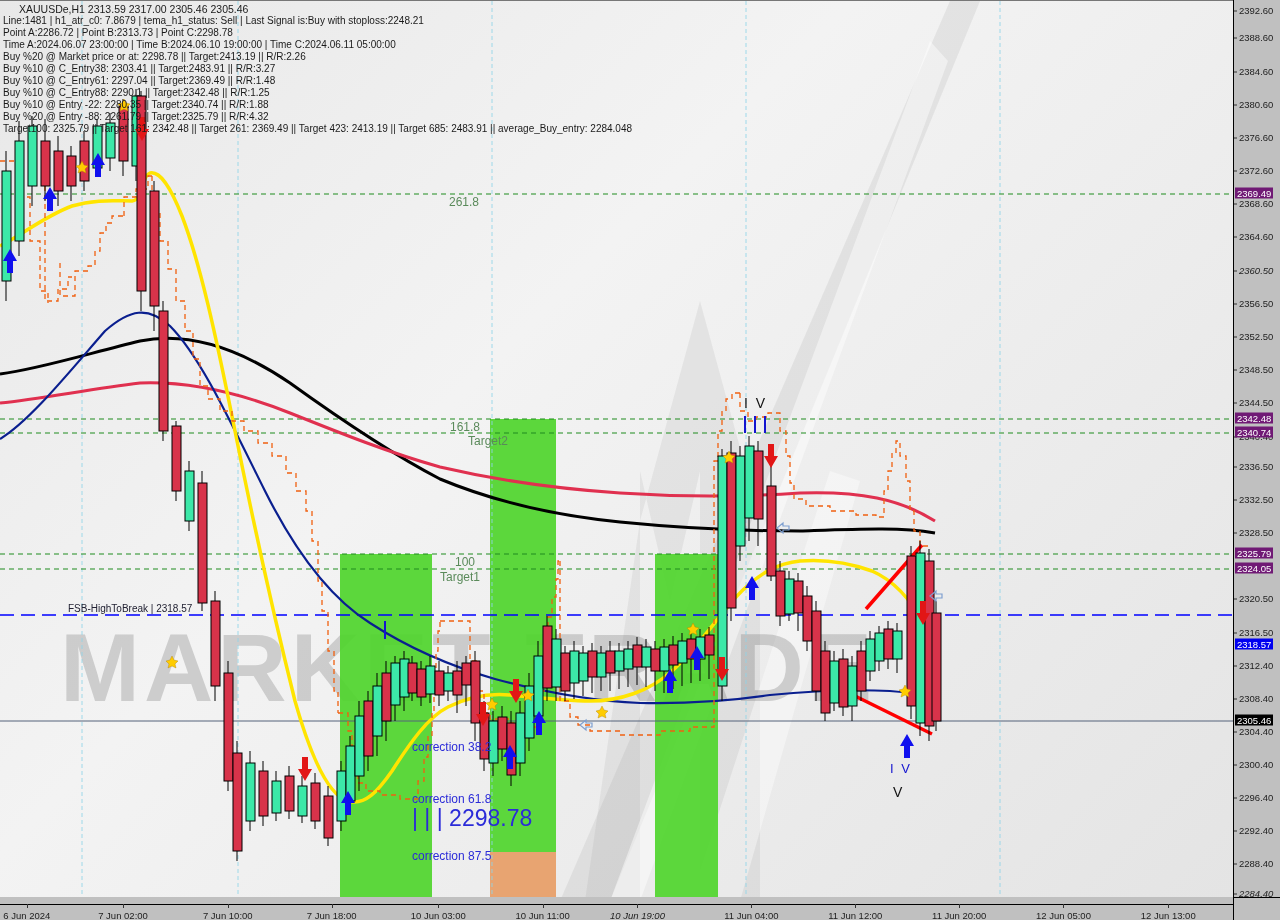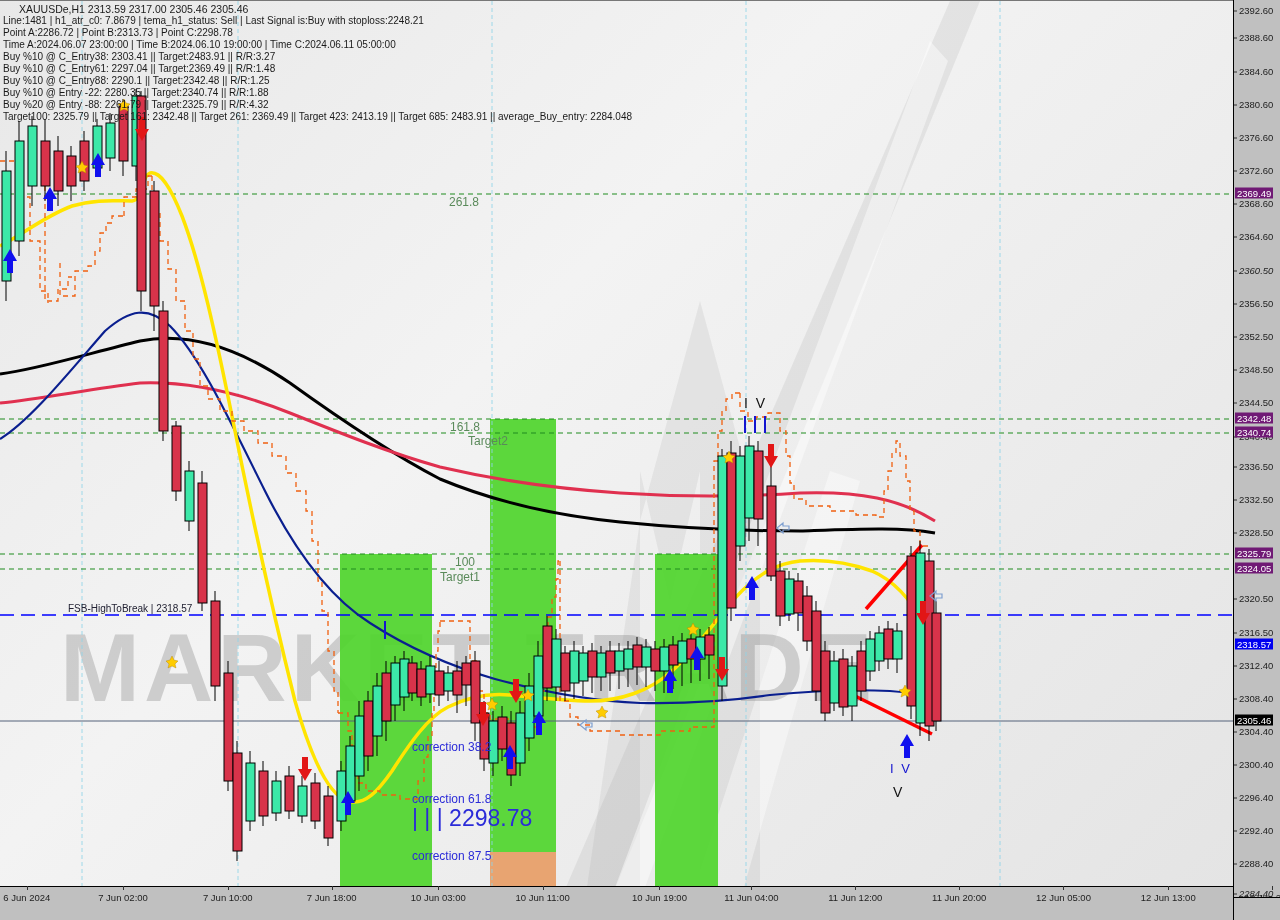--- a/index.html
+++ b/index.html
@@ -81,21 +81,21 @@
     font-family: "Liberation Sans", sans-serif;
   }
   .ylabel-box.green { background: #701a75; }
   .ylabel-box.blue  { background: #0000f0; }
   .ylabel-box.black { background: #000; }
 
   
   #xaxis {
     position: absolute;
     left: 0; bottom: 0;
-    width: 1233px; height: 34px;
+    width: 1233px; height: 16px;
     background: #c0c0c0;
     border-top: 1px solid #000;
     z-index: 30;
   }
   .xtick {
     position: absolute;
     top: 5px;
     font-size: 9.5px;
     color: #222;
     white-space: nowrap;
@@ -515,20 +515,21 @@
     <div class="plabel corr" style="left:412px; top:848px;">correction 87.5</div>
     <div class="plabel wave" style="left:744px; top:394px;">I V</div>
     <div class="plabel waveblue" style="left:890px; top:760px;">I V</div>
     <div class="plabel wave" style="left:893px; top:783px;">V</div>
 
     <div id="header">
       <div class="hl title">XAUUSDe,H1  2313.59 2317.00 2305.46 2305.46</div>
       <div class="hl">Line:1481 | h1_atr_c0: 7.8679 | tema_h1_status: Sell | Last Signal is:Buy with stoploss:2248.21</div>
       <div class="hl">Point A:2286.72 | Point B:2313.73 | Point C:2298.78</div>
       <div class="hl">Time A:2024.06.07 23:00:00 | Time B:2024.06.10 19:00:00 | Time C:2024.06.11 05:00:00</div>
+      <div class="hl">Buy %20 @ Market price or at: 2298.78 || Target:2413.19 || R/R:2.26</div>
       <div class="hl">Buy %10 @ C_Entry38: 2303.41 || Target:2483.91 || R/R:3.27</div>
       <div class="hl">Buy %10 @ C_Entry61: 2297.04 || Target:2369.49 || R/R:1.48</div>
       <div class="hl">Buy %10 @ C_Entry88: 2290.1 || Target:2342.48 || R/R:1.25</div>
       <div class="hl">Buy %10 @ Entry -22: 2280.35 || Target:2340.74 || R/R:1.88</div>
       <div class="hl">Buy %20 @ Entry -88: 2261.79 || Target:2325.79 || R/R:4.32</div>
       <div class="hl">Target100: 2325.79 || Target 161: 2342.48 || Target 261: 2369.49 || Target 423: 2413.19 || Target 685: 2483.91 || average_Buy_entry: 2284.048</div>
     </div>
   </div>
 
   <div id="yaxis">
@@ -568,21 +569,21 @@
       <div class="ylabel-box black" style="top: 720px;">2305.46</div>
     </div>
 
   <div id="xaxis">
       <div class="xtick" style="left: 3.27332px;">6 Jun 2024</div>
       <div class="xtick" style="left: 98.1997px;">7 Jun 02:00</div>
       <div class="xtick" style="left: 202.946px;">7 Jun 10:00</div>
       <div class="xtick" style="left: 306.874px;">7 Jun 18:00</div>
       <div class="xtick" style="left: 410.802px;">10 Jun 03:00</div>
       <div class="xtick" style="left: 515.548px;">10 Jun 11:00</div>
-      <div class="xtick" style="left: 632px;">10 Jun 19:00</div>
+      <div class="xtick" style="left: 610px; font-style: italic;">10 Jun 19:00</div>
       <div class="xtick" style="left: 724.223px;">11 Jun 04:00</div>
       <div class="xtick" style="left: 828.151px;">11 Jun 12:00</div>
       <div class="xtick" style="left: 932.079px;">11 Jun 20:00</div>
       <div class="xtick" style="left: 1036.01px;">12 Jun 05:00</div>
       <div class="xtick" style="left: 1140.75px;">12 Jun 13:00</div>
       <div class="xtick" style="left: 1244.68px;">12 Jun 21:00</div>
     </div>
   <div id="corner"></div>
 
 </div>

